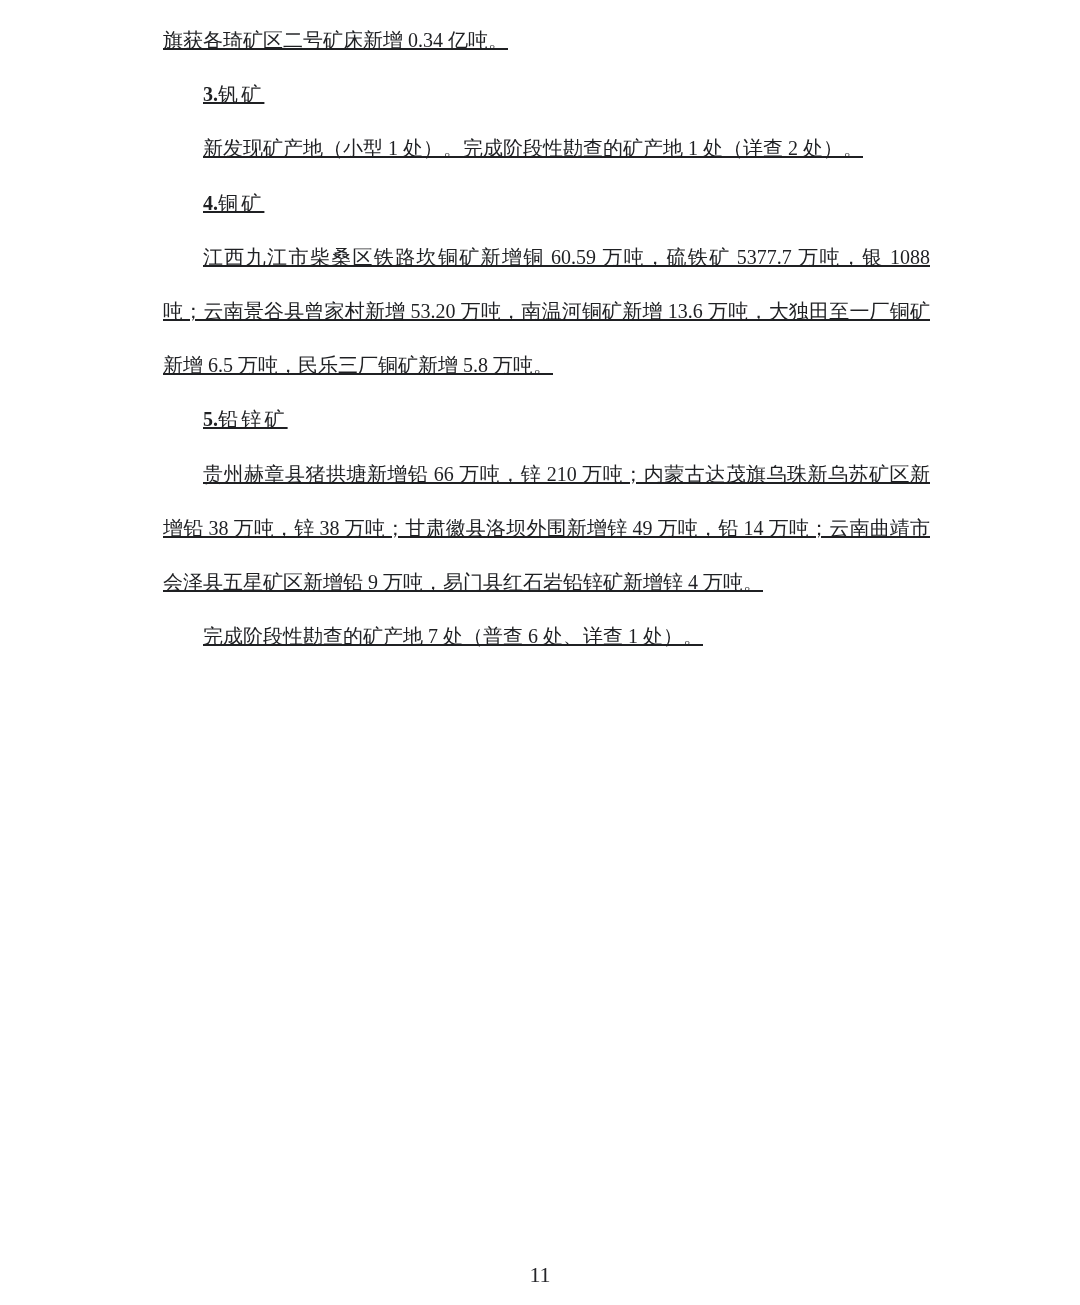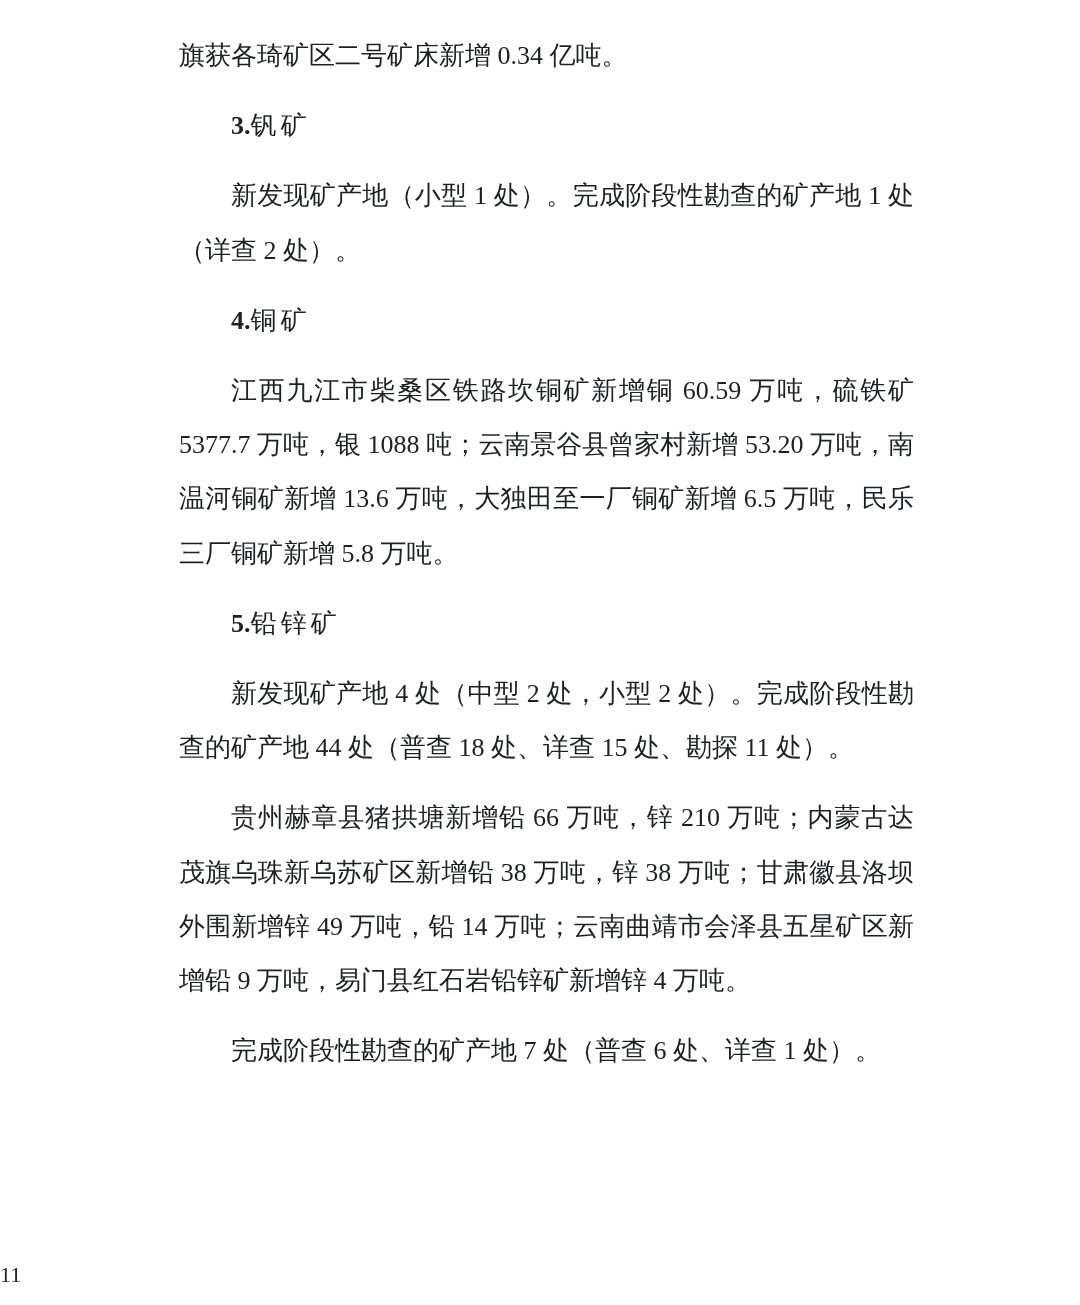--- a/index.html
+++ b/index.html
@@ -16,55 +16,56 @@
     overflow: hidden;
   }
   .page {
     box-sizing: border-box;
     width: 1080px;
     height: 1305px;
     padding: 13px 150px 0 163px;
     position: relative;
   }
   .text-column p {
-    margin: 16px;
-    font-size: 26px;
+    margin: 0;
+    font-size: 20px;
     line-height: 54.2px;
     text-align: justify;
     word-break: normal;
+    text-decoration: underline;
   }
   .text-column p.indent {
     text-indent: 2em;
   }
   .heading .hnum {
     font-weight: bold;
   }
   .heading .htitle {
     letter-spacing: 0.16em;
     font-weight: 500;
   }
   .footer {
     position: absolute;
     left: 0;
     top: 1260px;
     width: 1080px;
+    text-align: center;
     font-size: 22px;
     line-height: 30px;
     color: #26262a;
   }
 </style>
 </head>
 <body>
 
 <main class="page">
   <div class="text-column" id="blocks">
       <p class="para">旗获各琦矿区二号矿床新增 0.34 亿吨。</p>
       <p class="heading indent"><span class="hnum">3.</span><span class="htitle">钒矿</span></p>
       <p class="para indent">新发现矿产地（小型 1 处）。完成阶段性勘查的矿产地 1 处（详查 2 处）。</p>
       <p class="heading indent"><span class="hnum">4.</span><span class="htitle">铜矿</span></p>
       <p class="para indent">江西九江市柴桑区铁路坎铜矿新增铜 60.59 万吨，硫铁矿 5377.7 万吨，银 1088 吨；云南景谷县曾家村新增 53.20 万吨，南温河铜矿新增 13.6 万吨，大独田至一厂铜矿新增 6.5 万吨，民乐三厂铜矿新增 5.8 万吨。</p>
       <p class="heading indent"><span class="hnum">5.</span><span class="htitle">铅锌矿</span></p>
-      <p class="para indent">新发现矿产地 4 处（中型 2 处，小型 2 处）。完成阶段性勘查的矿产地 44 处（普查 18 处、详查 15 处、勘探 11 处）。</p>
       <p class="para indent">贵州赫章县猪拱塘新增铅 66 万吨，锌 210 万吨；内蒙古达茂旗乌珠新乌苏矿区新增铅 38 万吨，锌 38 万吨；甘肃徽县洛坝外围新增锌 49 万吨，铅 14 万吨；云南曲靖市会泽县五星矿区新增铅 9 万吨，易门县红石岩铅锌矿新增锌 4 万吨。</p>
       <p class="para indent">完成阶段性勘查的矿产地 7 处（普查 6 处、详查 1 处）。</p>
     </div>
   <div class="footer">11</div>
 </main>
 
 </body></html>

